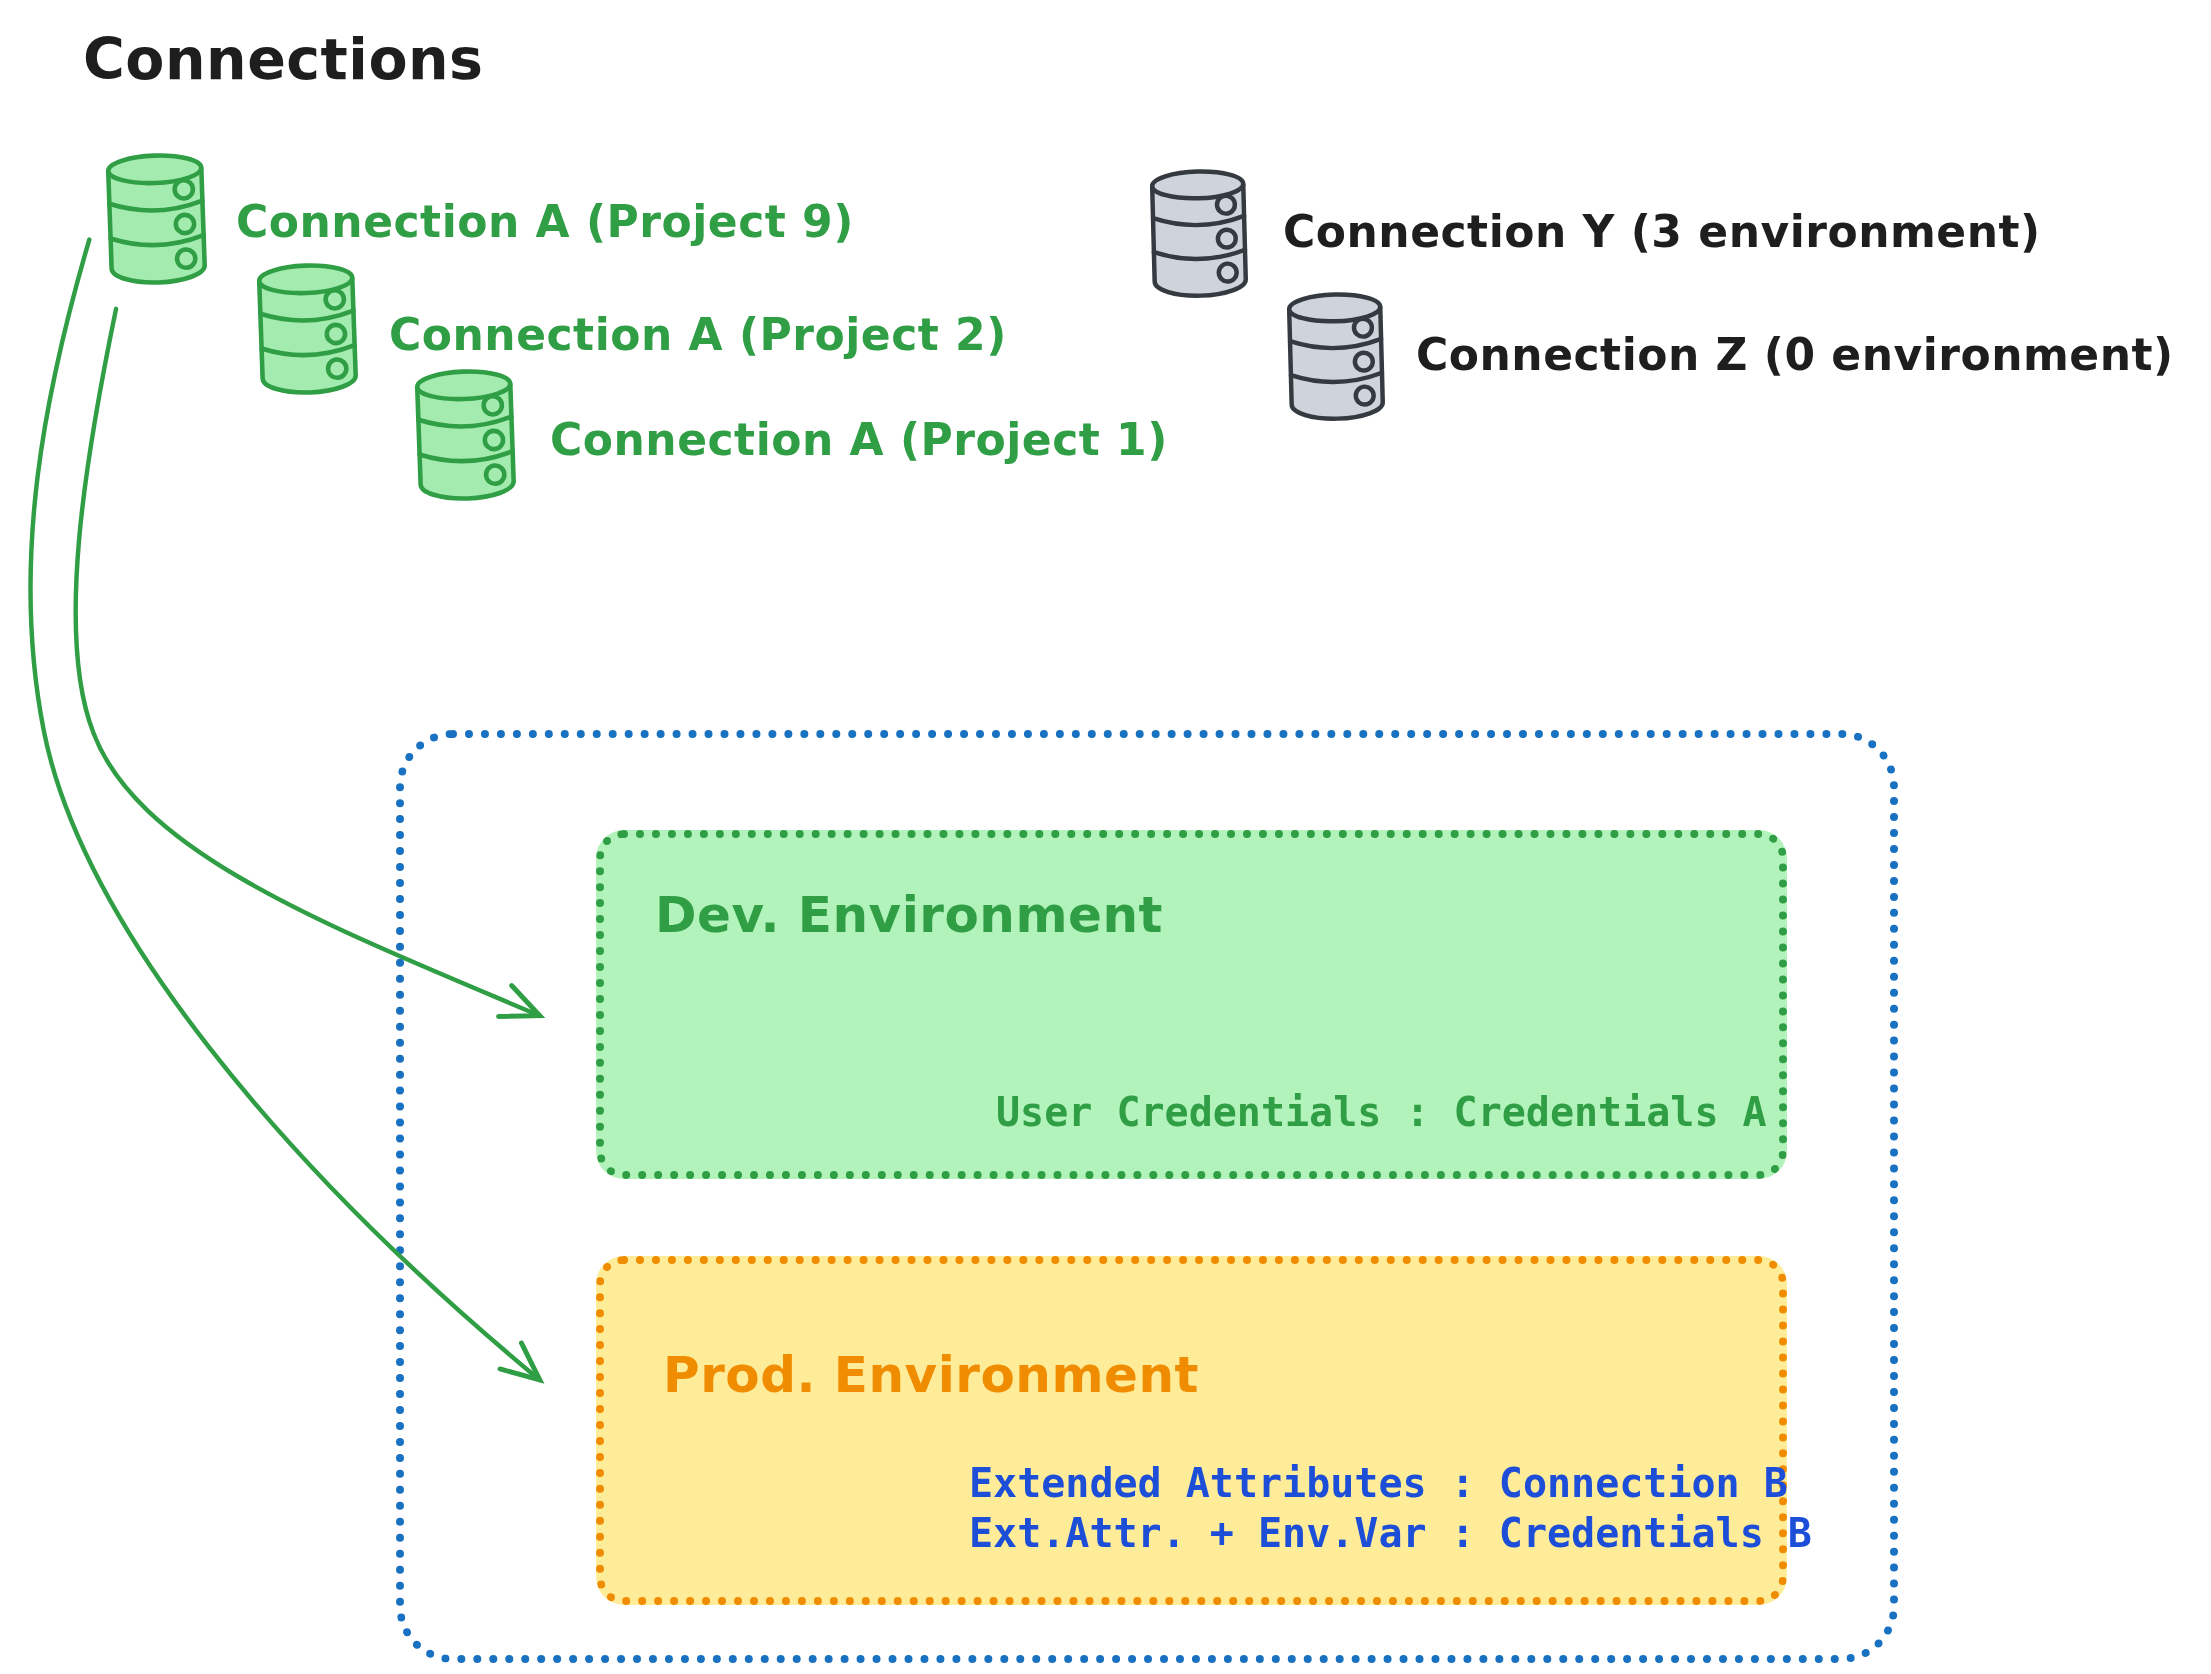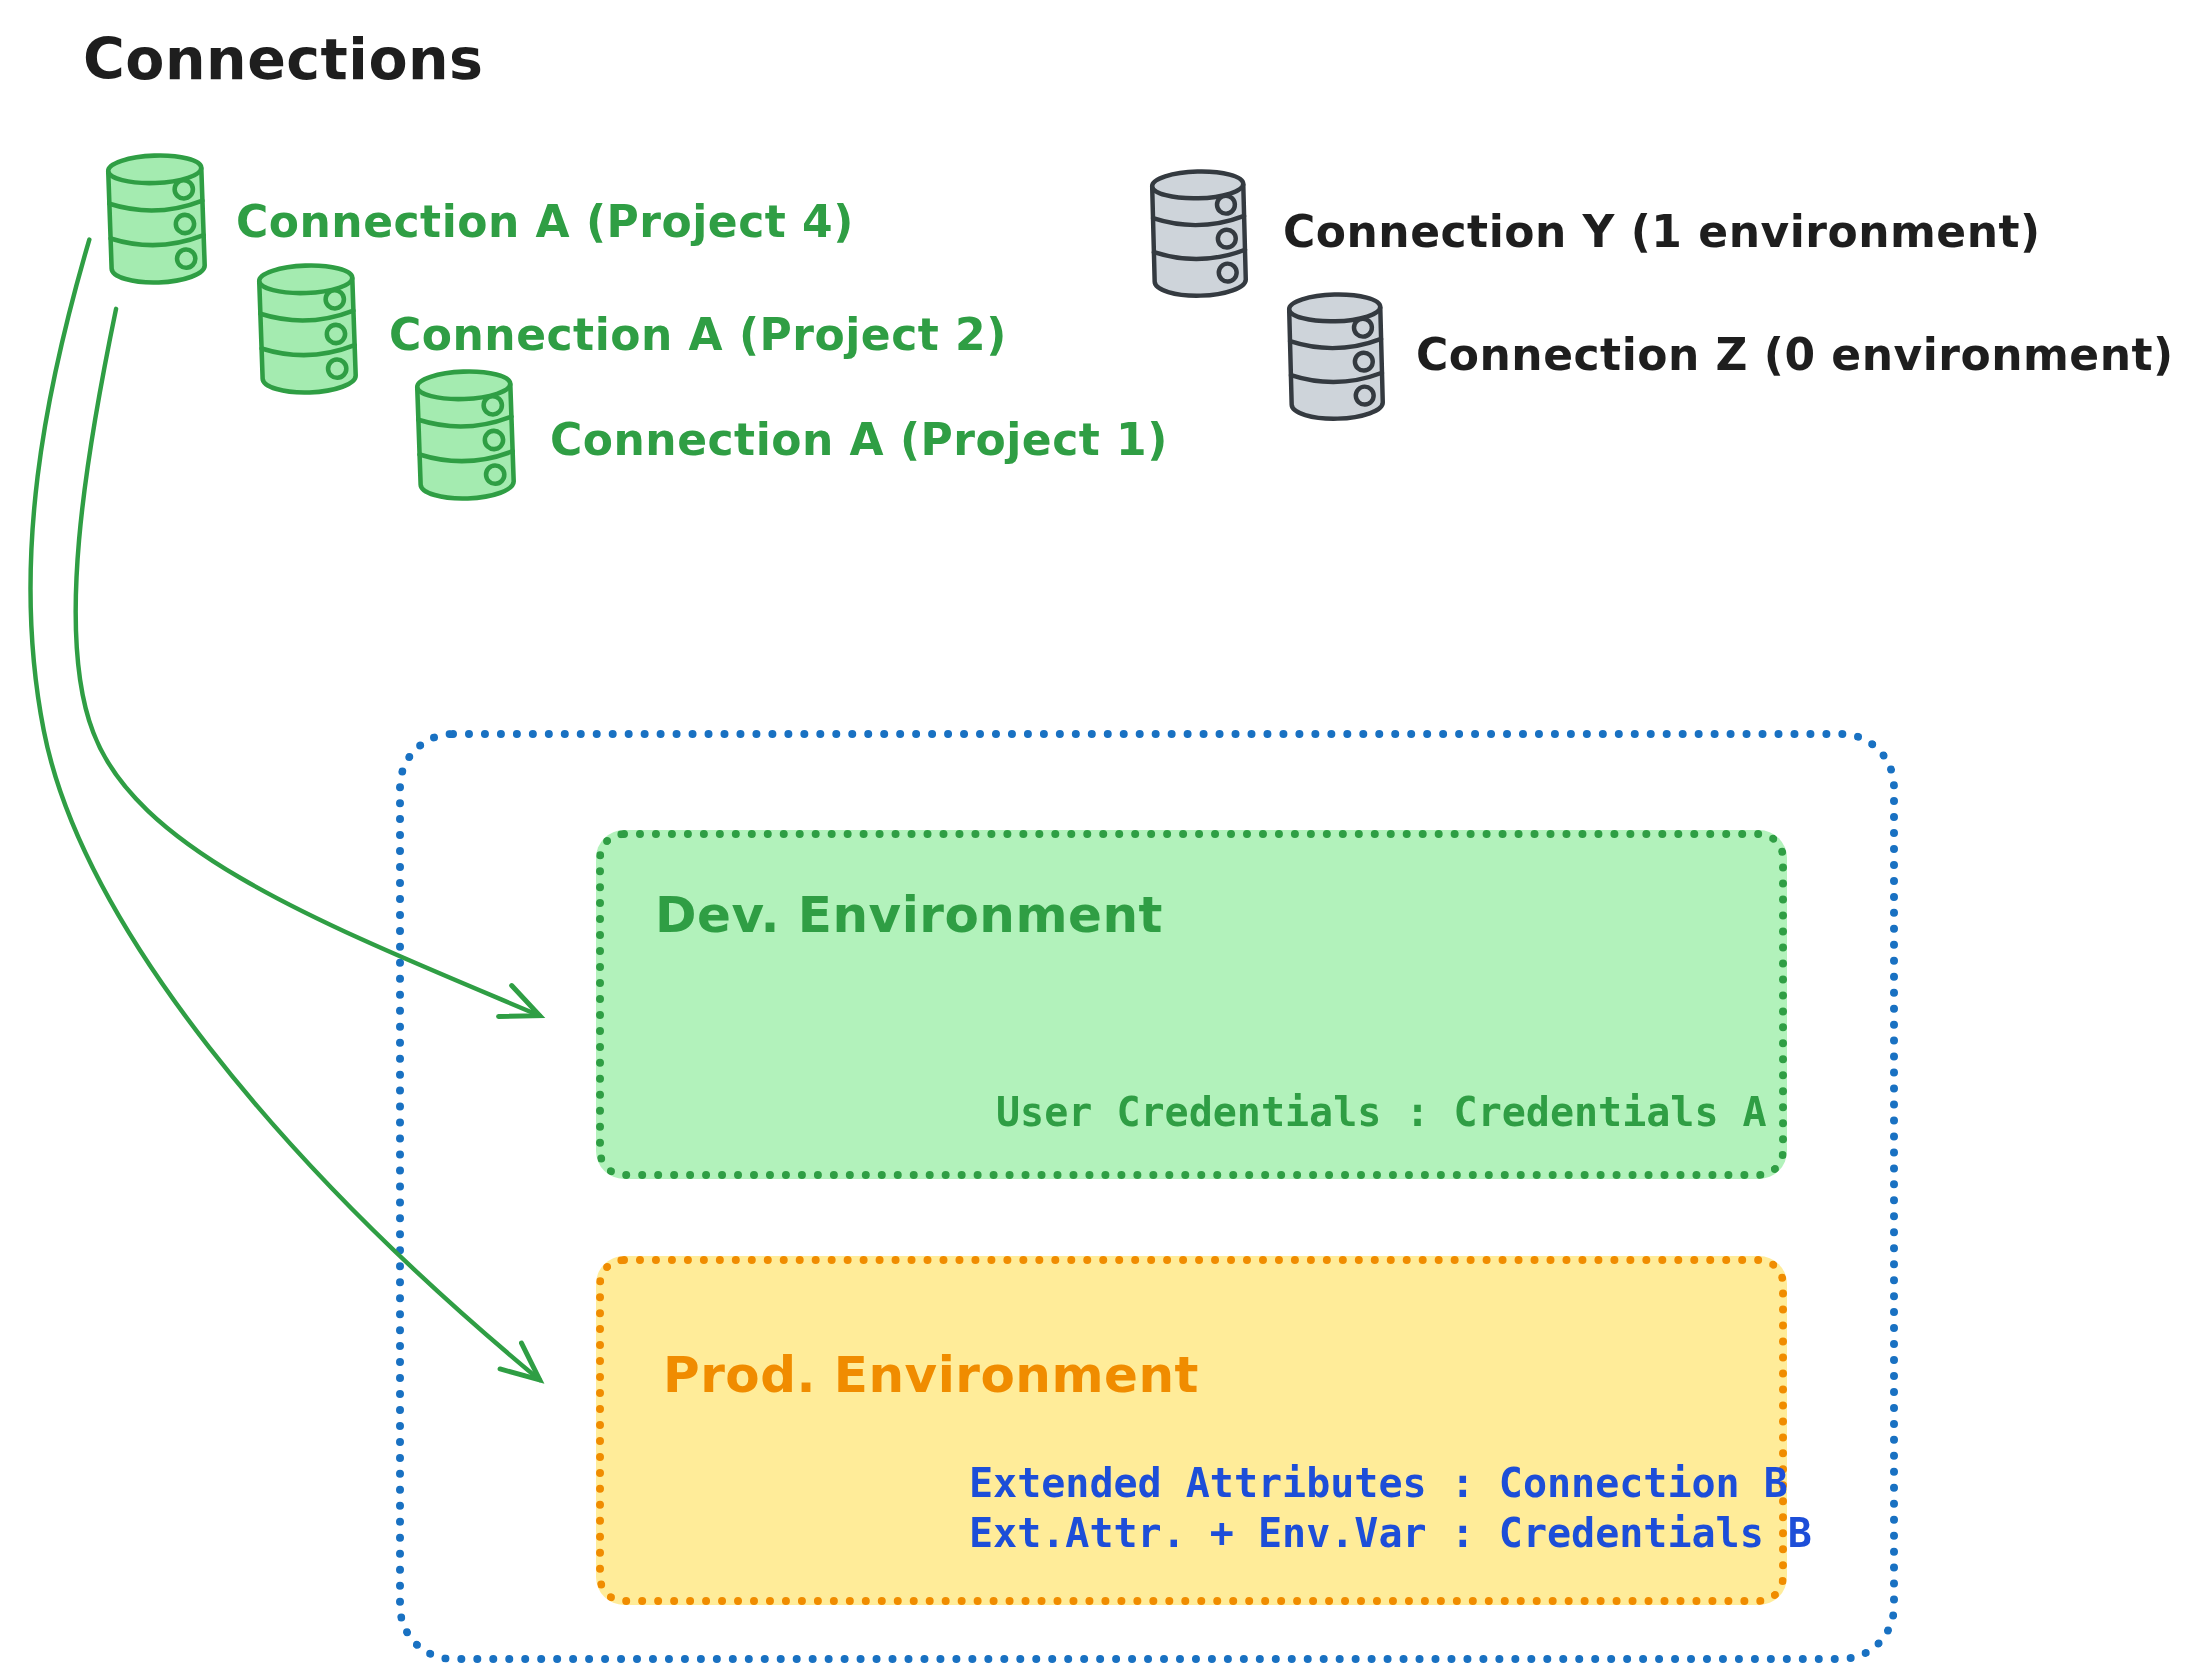--- a/index.html
+++ b/index.html
@@ -93,42 +93,42 @@
     </defs>
   </svg>
 
   <div class="abs hand page-title" style="left:83px; top:26px;">Connections</div>
 
   <div class="abs" style="left:101px; top:150px;">
     <svg class="db db-green" width="111" height="139" style="transform:rotate(-2deg)" viewBox="0 0 112 140">
         <use href="#db-cyl"></use>
       </svg>
   </div>
-  <div class="abs hand conn-label-green" style="left:236px; top:196px;">Connection A (Project 4)</div>
+  <div class="abs hand conn-label-green" style="left:236px; top:196px;">Connection A (Project 9)</div>
 
   <div class="abs" style="left:252px; top:260px;">
     <svg class="db db-green" width="111" height="139" style="transform:rotate(-2deg)" viewBox="0 0 112 140">
         <use href="#db-cyl"></use>
       </svg>
   </div>
   <div class="abs hand conn-label-green" style="left:389px; top:309px;">Connection A (Project 2)</div>
 
   <div class="abs" style="left:410px; top:366px;">
     <svg class="db db-green" width="111" height="139" style="transform:rotate(-2deg)" viewBox="0 0 112 140">
         <use href="#db-cyl"></use>
       </svg>
   </div>
   <div class="abs hand conn-label-green" style="left:550px; top:414px;">Connection A (Project 1)</div>
 
   <div class="abs" style="left:1143px; top:166px;">
     <svg class="db db-gray" width="112" height="136" style="transform:rotate(-1.5deg)" viewBox="0 0 113 137">
         <use href="#db-cyl"></use>
       </svg>
   </div>
-  <div class="abs hand conn-label-dark" style="left:1283px; top:206px;">Connection Y (1 environment)</div>
+  <div class="abs hand conn-label-dark" style="left:1283px; top:206px;">Connection Y (3 environment)</div>
 
   <div class="abs" style="left:1280px; top:289px;">
     <svg class="db db-gray" width="112" height="136" style="transform:rotate(-1.5deg)" viewBox="0 0 113 137">
         <use href="#db-cyl"></use>
       </svg>
   </div>
   <div class="abs hand conn-label-dark" style="left:1416px; top:329px;">Connection Z (0 environment)</div>
 
 
   <div class="abs project-box"></div>

